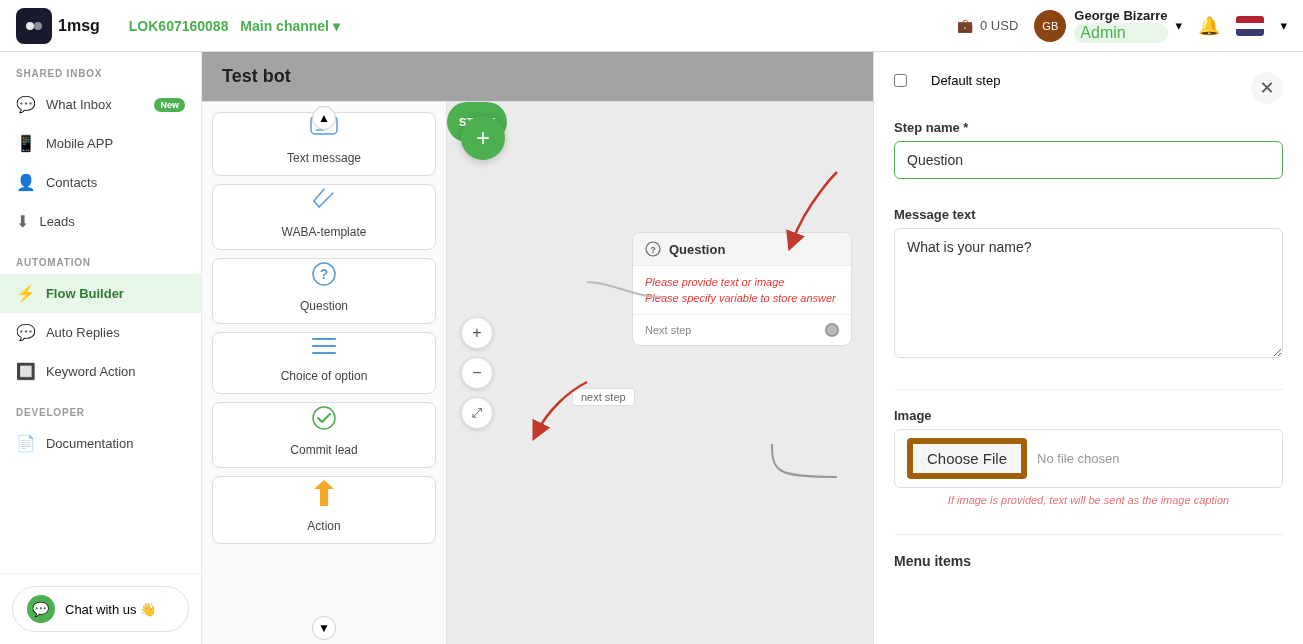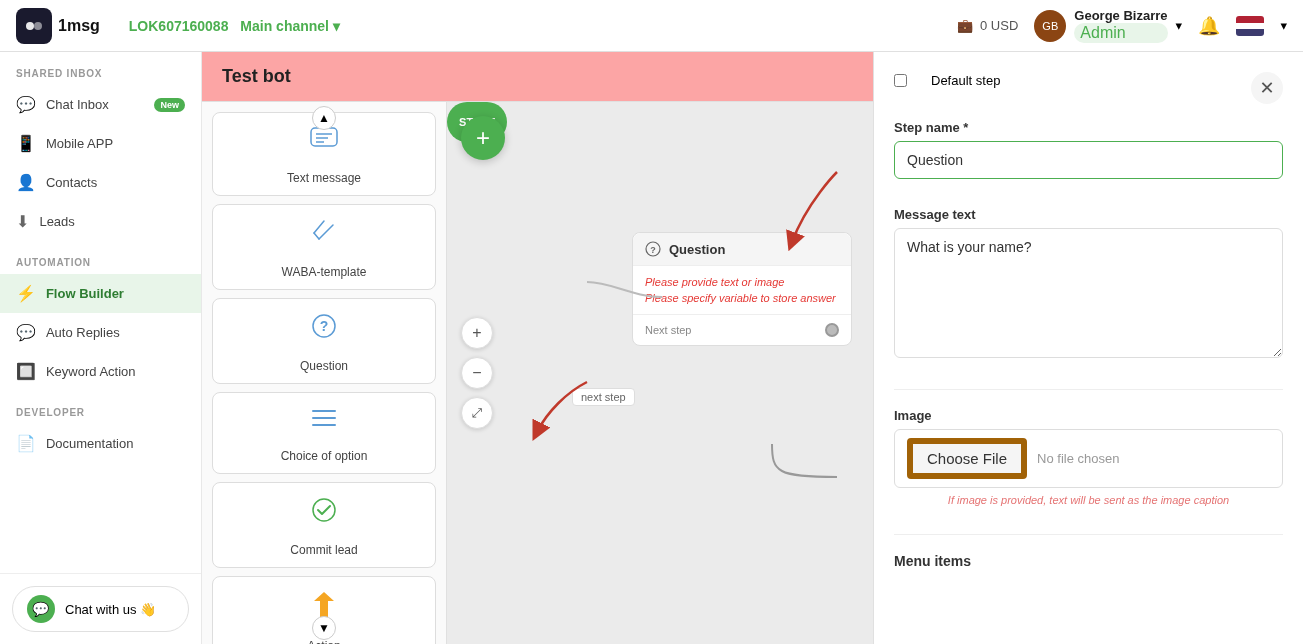--- a/index.html
+++ b/index.html
@@ -32,31 +32,31 @@
     .badge-new { background: #4CAF50; color: white; font-size: 9px; font-weight: 700; padding: 2px 6px; border-radius: 10px; margin-left: auto; }
     .sidebar-bottom { margin-top: auto; padding: 12px; border-top: 1px solid #eee; }
     .chat-with-us { display: flex; align-items: center; gap: 10px; background: #fff; border: 1px solid #e0e0e0; border-radius: 24px; padding: 8px 14px; cursor: pointer; font-size: 13px; }
     .chat-bubble-icon { width: 28px; height: 28px; background: #4CAF50; border-radius: 50%; display: flex; align-items: center; justify-content: center; color: white; font-size: 14px; }
 
     
     .content { flex: 1; display: flex; overflow: hidden; }
 
     
     .canvas-area { flex: 1; display: flex; flex-direction: column; overflow: hidden; background: #f0f0f0; }
-    .canvas-header { background: #fca5a5; padding: 14px 20px; border-bottom: 1px solid #e0e0e0; }
+    .canvas-header { background: #a3a3a3; padding: 14px 20px; border-bottom: 1px solid #e0e0e0; }
     .canvas-title { font-size: 18px; font-weight: 600; color: #222; }
     .canvas-body { flex: 1; display: flex; overflow: hidden; position: relative; }
 
     
     .toolbox { width: 245px; background: #fafafa; border-right: 1px solid #e0e0e0; overflow-y: auto; padding: 10px; display: flex; flex-direction: column; gap: 8px; position: relative; }
     .toolbox-scroll-btn { position: absolute; left: 50%; transform: translateX(-50%); background: #fff; border: 1px solid #ccc; border-radius: 50%; width: 24px; height: 24px; display: flex; align-items: center; justify-content: center; cursor: pointer; font-size: 12px; z-index: 10; }
     .toolbox-scroll-btn.top { top: 4px; }
     .toolbox-scroll-btn.bottom { bottom: 4px; }
 
-    .tool-card { background: #fff; border: 1px solid #ddd; border-radius: 8px; padding: 14px 10px 10px; display: flex; flex-direction: column; align-items: center; gap: 14px; cursor: pointer; }
+    .tool-card { background: #fff; border: 1px solid #ddd; border-radius: 8px; padding: 2px 10px 10px; display: flex; flex-direction: column; align-items: center; gap: 6px; cursor: pointer; }
     .tool-icon { font-size: 22px; color: #5b9bd5; }
     .tool-icon.green { color: #4CAF50; }
     .tool-icon.gold { color: #f5a623; }
     .tool-label { font-size: 12px; color: #444; text-align: center; }
 
     
     .flow-canvas { flex: 1; position: relative; overflow: hidden; background: #ebebeb; }
 
     
     .zoom-controls { position: absolute; left: 14px; top: 50%; transform: translateY(-50%); display: flex; flex-direction: column; gap: 8px; z-index: 20; }
@@ -131,21 +131,21 @@
   </div>
 </div>
 
 <div class="main">
 
   <div class="sidebar">
     <div class="sidebar-section-label">SHARED INBOX</div>
 
     <div class="sidebar-item">
       <span class="icon">💬</span>
-      <span>Chat Inbox</span>
+      <span>What Inbox</span>
       <span class="badge-new">New</span>
     </div>
     <div class="sidebar-item">
       <span class="icon">📱</span>
       <span>Mobile APP</span>
     </div>
     <div class="sidebar-item">
       <span class="icon">👤</span>
       <span>Contacts</span>
     </div>

